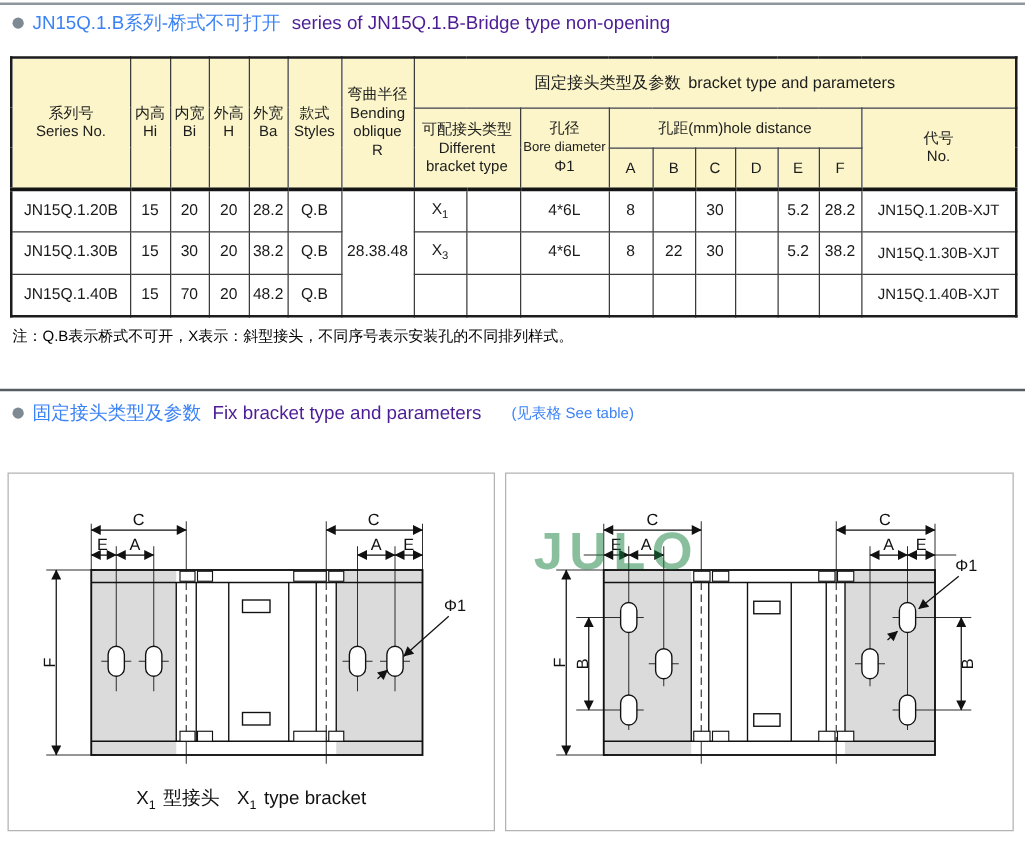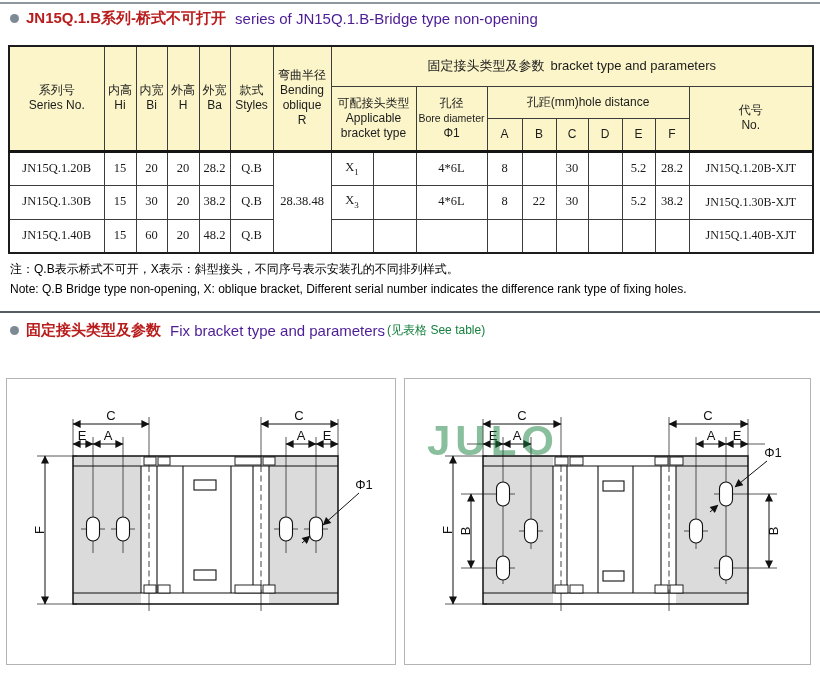--- a/index.html
+++ b/index.html
@@ -5,37 +5,37 @@
   html,body{margin:0;padding:0;}
   body{
     width:820px;height:680px;position:relative;background:#ffffff;
     font-family:"Liberation Sans",sans-serif;color:#1a1a1a;overflow:hidden;
   }
   .rule-top{position:absolute;left:0;top:2px;width:820px;height:2px;background:#8f979c;}
   .rule-mid{position:absolute;left:0;top:311px;width:820px;height:2px;background:#565c60;}
 
   .sec-title{position:absolute;left:10px;display:flex;align-items:center;white-space:nowrap;}
   .sec-title .bullet{width:9px;height:9px;border-radius:50%;background:#7d8a94;margin-right:7px;flex:0 0 auto;}
-  .sec-title .cn{font-size:15px;font-weight:bold;color:#b91c1c;}
+  .sec-title .cn{font-size:15px;font-weight:normal;color:#3b82f6;}
   .sec-title .en{font-size:15px;color:#4c1d95;margin-left:9px;}
-  .sec-title .small-note{font-size:12px;color:#15803d;margin-left:2px;}
+  .sec-title .small-note{font-size:12px;color:#3b82f6;margin-left:24px;}
   #title1{top:9px;}
   #title2{top:321px;}
 
   
   .spec-table{position:absolute;left:8px;top:45px;border-collapse:collapse;table-layout:fixed;
     width:804px;font-size:12px;}
   .spec-table th,.spec-table td{
     border:1px solid #3c3c3c;padding:0 1px;text-align:center;vertical-align:middle;
     line-height:1.25;font-weight:normal;overflow:hidden;}
   .spec-table{border:2px solid #1c1c1c;}
   .spec-table th{background:#fbf5c9;color:#1c1c1c;}
   .spec-table td{background:#ffffff;font-size:12.5px;}
   tr.hr1{height:40px;} tr.hr2{height:32px;} tr.hr3{height:33px;}
-  tr.dr{height:34px;font-family:Liberation Serif, serif;}
+  tr.dr{height:34px;}
   tr.dr.first td{border-top:3px solid #151515;}
   .spec-table .en2{margin-left:6px;}
   .spec-table .smaller{font-size:10.5px;}
   .spec-table sub{font-size:9px;}
   td.no-cell{font-size:12px;margin-top:40px;}
 
   
   .notes{position:absolute;left:10px;top:261px;font-size:12px;color:#000000;}
   .notes div{margin-bottom:4px;}
 
@@ -100,21 +100,21 @@
     <th rowspan="3"><span>系列号</span><br><span>Series No.</span></th>
     <th rowspan="3"><span>内高</span><br><span>Hi</span></th>
     <th rowspan="3"><span>内宽</span><br><span>Bi</span></th>
     <th rowspan="3"><span>外高</span><br><span>H</span></th>
     <th rowspan="3"><span>外宽</span><br><span>Ba</span></th>
     <th rowspan="3"><span>款式</span><br><span>Styles</span></th>
     <th rowspan="3"><span>弯曲半径</span><br><span>Bending</span><br><span>oblique</span><br><span>R</span></th>
     <th colspan="10" style="font-size:13px;"><span>固定接头类型及参数</span><span class="en2">bracket type and parameters</span></th>
   </tr>
   <tr class="hr2">
-    <th colspan="2" rowspan="2"><span>可配接头类型</span><br><span>Applicable</span><br><span>bracket type</span></th>
+    <th colspan="2" rowspan="2"><span>可配接头类型</span><br><span>Different</span><br><span>bracket type</span></th>
     <th rowspan="2"><span>孔径</span><br><span class="smaller">Bore diameter</span><br><span>Φ1</span></th>
     <th colspan="6"><span>孔距(mm)hole distance</span></th>
     <th rowspan="2"><span>代号</span><br><span>No.</span></th>
   </tr>
   <tr class="hr3">
     <th>A</th>
     <th>B</th>
     <th>C</th>
     <th>D</th>
     <th>E</th>
@@ -154,41 +154,40 @@
     <td>22</td>
     <td>30</td>
     <td></td>
     <td>5.2</td>
     <td>38.2</td>
     <td class="no-cell">JN15Q.1.30B-XJT</td>
   </tr>
   <tr class="dr">
     <td>JN15Q.1.40B</td>
     <td>15</td>
-    <td>60</td>
+    <td>70</td>
     <td>20</td>
     <td>48.2</td>
     <td>Q.B</td>
     <td><span></span><sub></sub></td>
     <td></td>
     <td></td>
     <td></td>
     <td></td>
     <td></td>
     <td></td>
     <td></td>
     <td></td>
     <td class="no-cell">JN15Q.1.40B-XJT</td>
   </tr>
 </tbody>
   </table>
 
 <div class="notes">
   <div>注：Q.B表示桥式不可开，X表示：斜型接头，不同序号表示安装孔的不同排列样式。</div>
-  <div>Note: Q.B Bridge type non-opening, X: oblique bracket, Different serial number indicates the difference rank type of fixing holes.</div>
 </div>
 
 <div class="rule-mid"></div>
 
 <div id="title2" class="sec-title">
   <span class="bullet"></span>
   <span class="cn">固定接头类型及参数</span>
   <span class="en">Fix bracket type and parameters</span>
   <span class="small-note">(见表格 See table)</span>
 </div>
@@ -272,20 +271,23 @@
       <text class="dlab" x="104" y="41">C</text>
       <text class="dlab" x="292" y="41">C</text>
       <text class="dlab" x="75" y="61">E</text>
       <text class="dlab" x="101" y="61">A</text>
       <text class="dlab" x="294" y="61">A</text>
       <text class="dlab" x="320" y="61">E</text>
       <text class="dlab" x="33" y="155" transform="rotate(-90 33 151)">F</text>
       <text class="dlab" x="357" y="110">Φ1</text>
     </g>
   </svg>
+  <div class="caption">
+    <span>X</span><sub>1</sub><span class="sp"></span><span>型接头</span><span class="gap"></span><span>X</span><sub>1</sub><span class="sp"></span><span>type bracket</span>
+  </div>
 </div>
 
 <div id="panel-x3" class="panel">
   <svg viewBox="0 0 405 250" width="405" height="250">
     <defs>
       <marker id="ar2" viewBox="0 0 10 10" refX="9.5" refY="5" markerWidth="10" markerHeight="8" orient="auto-start-reverse">
         <path d="M0,0L10,5L0,10z" fill="#111"></path>
       </marker>
     </defs>
 

